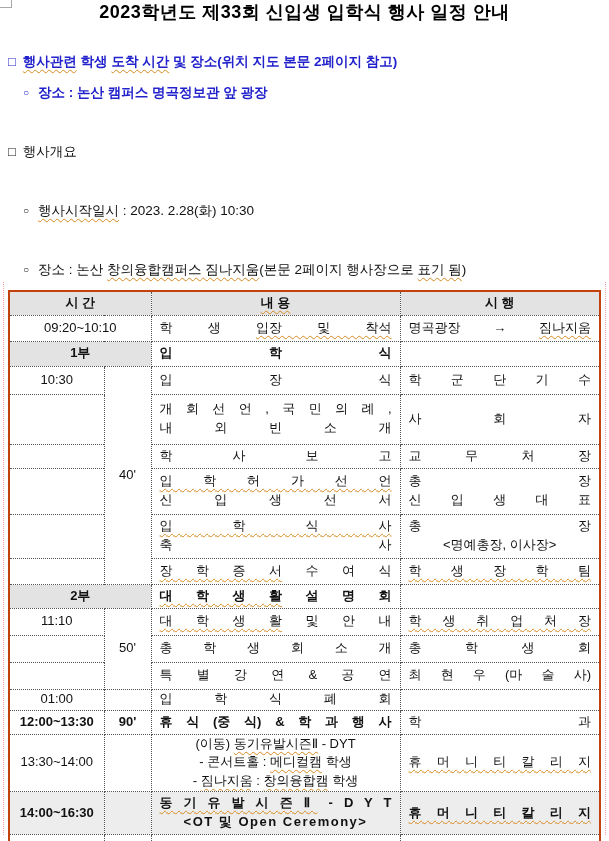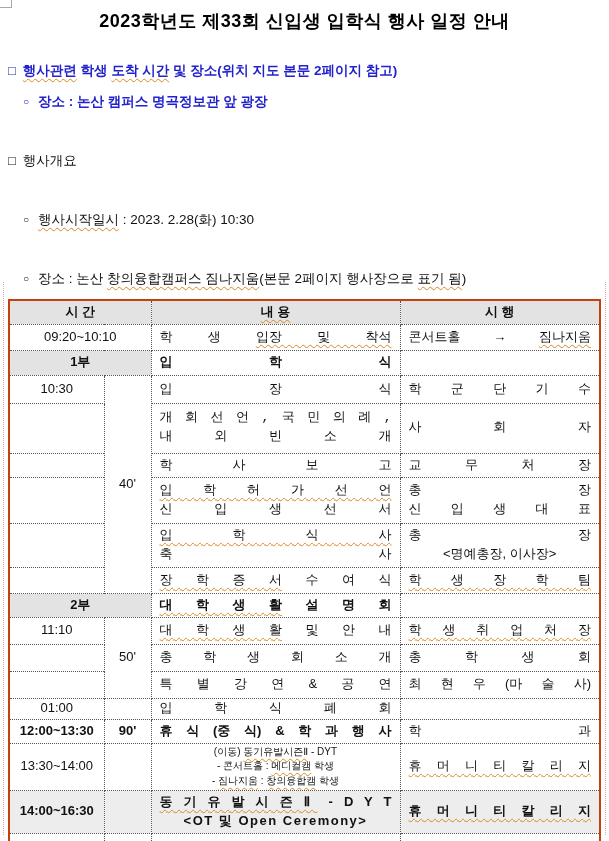--- a/index.html
+++ b/index.html
@@ -1,37 +1,37 @@
 <!DOCTYPE html>
 <html><head>
 <meta charset="utf-8">
 <style>
   html,body{margin:0;padding:0;background:#fff;}
   .page{position:relative;width:609px;height:841px;background:#ffffff;overflow:hidden;
         font-family:"Liberation Sans",sans-serif;color:#111;}
   .corner{position:absolute;left:0;top:0;width:11px;height:7px;
           border-right:1px solid #a8a8a8;border-bottom:1px solid #a8a8a8;}
-  .title{margin:0;padding-top:9px;text-align:center;font-size:18px;font-weight:bold;
+  .title{margin:0;text-align:center;font-size:18px;font-weight:bold;
          letter-spacing:.5px;color:#000;}
   .bullets{margin:22px 0 0 8px;}
   .bl{line-height:31px;font-size:13.5px;white-space:nowrap;}
   .bl .mark{display:inline-block;}
   .lv1 .mark{font-size:13px;margin-right:7px;}
   .lv2{padding-left:15px;}
   .lv2 .mark{font-size:10px;margin-right:9px;vertical-align:1px;}
   .blue{color:#2222cc;font-weight:bold;}
   .black{color:#111;font-weight:normal;margin-top:28px;}
   table.sched{border-collapse:collapse;table-layout:fixed;margin:5px 12px 0 8px;width:593px;
               border:2px solid #c2410c;}
   td{border:1px dotted #555;font-size:13px;padding:0 5px;vertical-align:middle;
      line-height:1.45;overflow:hidden;color:#111;}
   .c{text-align:center;text-align-last:center;}
   .d{text-align:justify;text-align-last:justify;padding:0 8px;}
   .b{font-weight:bold;}
-  .s{font-size:10px;line-height:1.45;}
+  .s{font-size:13px;line-height:1.45;}
   .ls{letter-spacing:1.5px;}
   td .ln{display:block;}
   td .ln.c{text-align:left;text-align-last:center;}
   .bg-g{background:#e3e3e3;}
   tr.bg-h td{background:#ededed;}
   .wavy{text-decoration:underline;text-decoration-style:wavy;
         text-decoration-color:#d9881f;text-decoration-thickness:1px;text-underline-offset:3px;}
   .guide{position:absolute;top:282px;height:553px;width:0;border-left:1px dotted #f0a0a0;}
   .gl{left:3px;}
   .gr{left:605px;}
@@ -58,34 +58,34 @@
       </colgroup>
     <tbody id="tbody">
         <tr style="height: 24px;">
           <td colspan="2" class="c b bg-g">시 간</td>
           <td class="c b bg-g"><span class="wavy">내 용</span></td>
           <td class="c b bg-g">시 행</td>
         </tr>
         <tr style="height: 26px;">
           <td colspan="2" class="c">09:20~10:10</td>
           <td class="d"><span>학 생  </span><span class="wavy">입장  및  착석</span></td>
-          <td class="d"><span>콘서트홀 → </span><span class="wavy">짐나지움</span></td>
+          <td class="d"><span>명곡광장 → </span><span class="wavy">짐나지움</span></td>
         </tr>
         <tr style="height: 25px;">
           <td colspan="2" class="c b bg-g">1부</td>
           <td class="d b">입 학 식</td>
           <td></td>
         </tr>
         <tr style="height: 28px;">
           <td class="c">10:30</td>
           <td rowspan="6" class="c">40'</td>
           <td class="d">입 장 식</td>
           <td class="d">학 군 단 기 수</td>
         </tr>
-        <tr style="height: 50px; font-family: Liberation Mono, monospace;">
+        <tr style="height: 50px;">
           <td></td>
           <td class="d">
             <div class="ln ">개 회 선 언 , 국 민 의 례 ,</div>
             <div class="ln ">내 외 빈 소 개</div>
           </td>
           <td class="d">사 회 자</td>
         </tr>
         <tr style="height: 24px;">
           <td></td>
           <td class="d">학 사 보 고</td>

